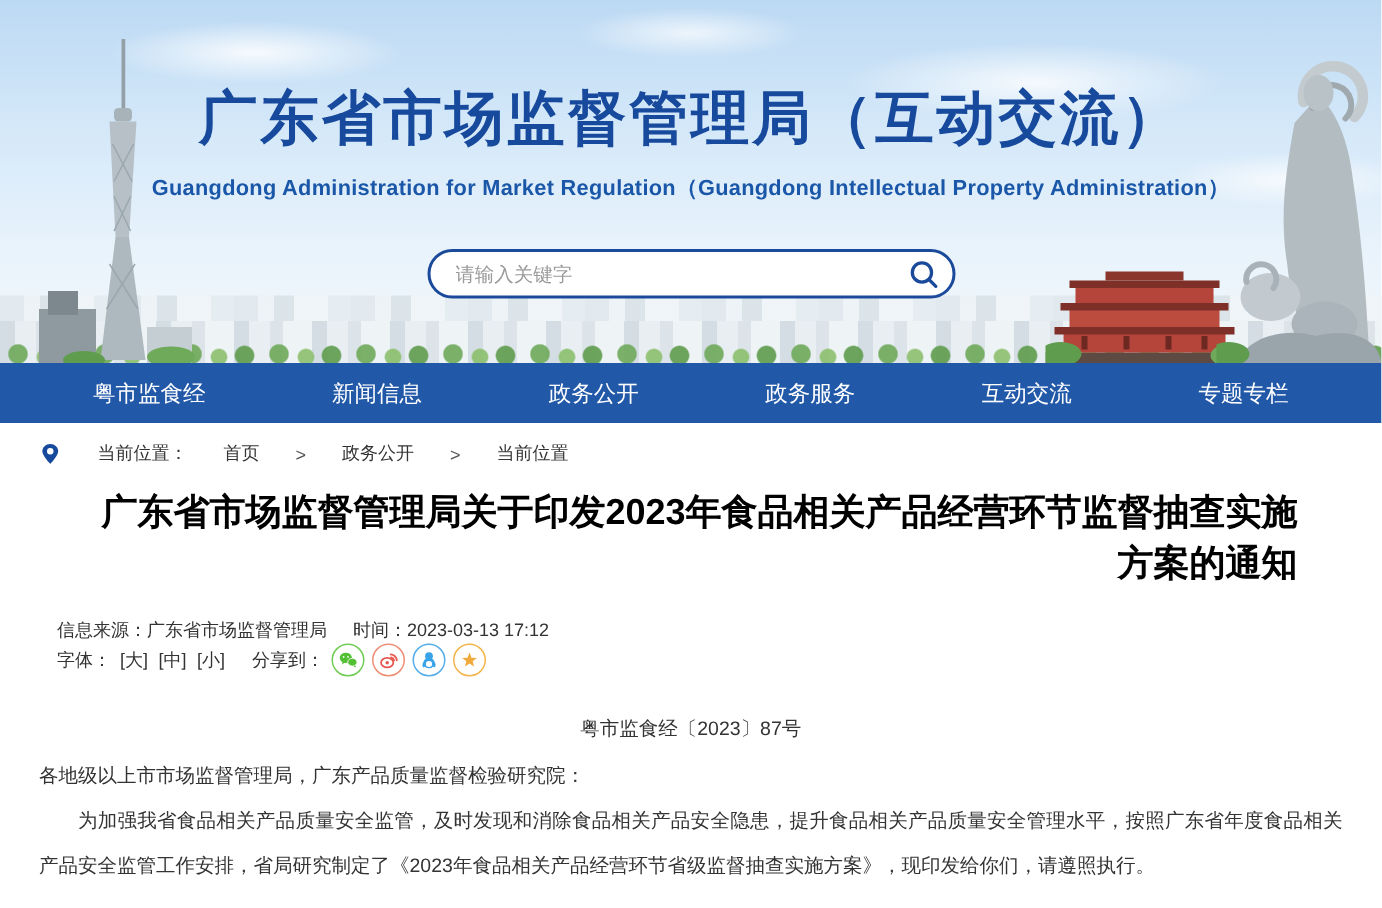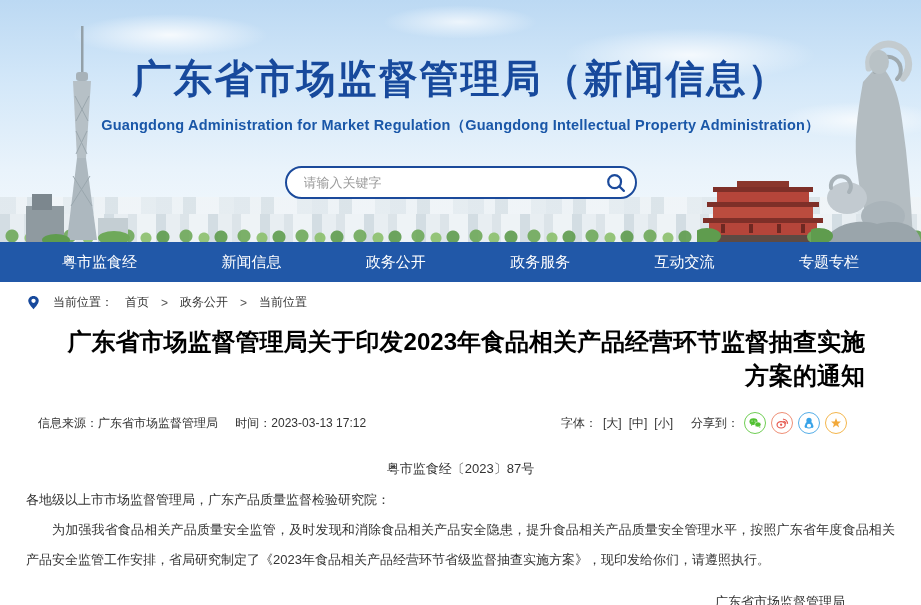--- a/index.html
+++ b/index.html
@@ -43,29 +43,29 @@
   .pavilion-svg { position: absolute; right: 92px; bottom: 0; z-index: 2; }
   .statue-svg { position: absolute; right: 0; bottom: 0; z-index: 2; }
 
   
   .main-nav { height: 40px; background: #2158a8; display: flex; align-items: center;
     justify-content: space-between; padding: 0 62px; position: relative; z-index: 5; }
   .main-nav a { color: #fff; font-size: 15px; text-decoration: none; white-space: nowrap; }
 
   
   .content { padding: 10px 26px 0; }
-  .breadcrumb { display: flex; align-items: center; gap: 12px; font-size: 12px; color: #333; margin: 2px 0 6px; }
+  .breadcrumb { display: flex; align-items: center; gap: 24px; font-size: 12px; color: #333; margin: 2px 0 6px; }
   .breadcrumb a { color: #333; text-decoration: none; }
   .crumb-sep { color: #555; }
 
   .article-title { font-size: 24px; font-weight: bold; color: #000; text-align: right;
     margin: 14px 30px 0; line-height: 1.4; }
 
-  .meta-row { display: flex; justify-content: space-between; align-items: center;
-    font-size: 12px; color: #333; margin: 20px 0 16px; padding: 0 48px 0 12px; }
+  .meta-row { display: flex; justify-content: space-between; align-items: flex-start;
+    font-size: 12px; color: #333; margin: 20px 0 16px; padding: 0 48px 0 12px; flex-direction: column; }
   .meta-left span { margin-right: 14px; }
   .meta-right { display: flex; align-items: center; gap: 5px; }
   .font-btn { background: none; border: none; font-size: 12px; color: #333; cursor: pointer;
     padding: 0 1px; font-family: inherit; }
   .share-label { margin-left: 12px; }
   .share-icon { width: 22px; height: 22px; border-radius: 50%; display: inline-flex;
     align-items: center; justify-content: center; cursor: pointer; background: #fff; }
   .share-wechat { border: 1.5px solid #6fce53; }
   .share-weibo  { border: 1.5px solid #ef8f76; }
   .share-qq     { border: 1.5px solid #55aee8; }
@@ -134,21 +134,21 @@
       <path d="M64 52 a13 13 0 1 1 22 7" fill="none" stroke="#9fa9ae" stroke-width="4" stroke-linecap="round"></path>
       <ellipse cx="68" cy="42" rx="10" ry="12" fill="#b9c2c6"></ellipse>
       <ellipse cx="36" cy="178" rx="20" ry="16" fill="#c2cad0"></ellipse>
       <path d="M20 168 a10 10 0 1 1 18 4" fill="none" stroke="#a8b2b8" stroke-width="4" stroke-linecap="round"></path>
       <ellipse cx="72" cy="196" rx="22" ry="15" fill="#aab4ba"></ellipse>
       <path d="M14 222 C20 204 48 198 66 204 C90 198 108 206 110 222 Z" fill="#9aa5ab"></path>
       <ellipse cx="8" cy="216" rx="14" ry="8" fill="#5f9c4e"></ellipse>
     </svg>
 
     <div class="banner-text">
-      <h1 class="site-title">广东省市场监督管理局（新闻信息）</h1>
+      <h1 class="site-title">广东省市场监督管理局（互动交流）</h1>
       <div class="site-subtitle">Guangdong Administration for Market Regulation（Guangdong Intellectual Property Administration）</div>
     </div>
 
     <div class="search-box">
       <input type="text" placeholder="请输入关键字" style="">
       <button class="search-btn">
         <svg width="22" height="22" viewBox="0 0 24 24">
           <circle cx="10.5" cy="10.5" r="7" fill="none" stroke="#1b4a9b" stroke-width="2.4"></circle>
           <line x1="15.8" y1="15.8" x2="20.6" y2="20.6" stroke="#1b4a9b" stroke-width="2.4" stroke-linecap="round"></line>
         </svg>

